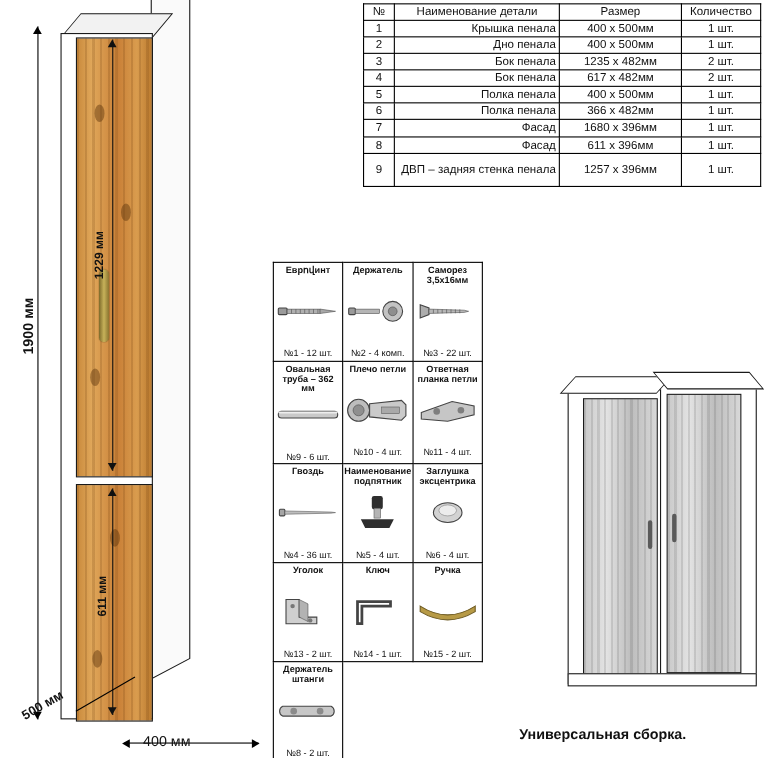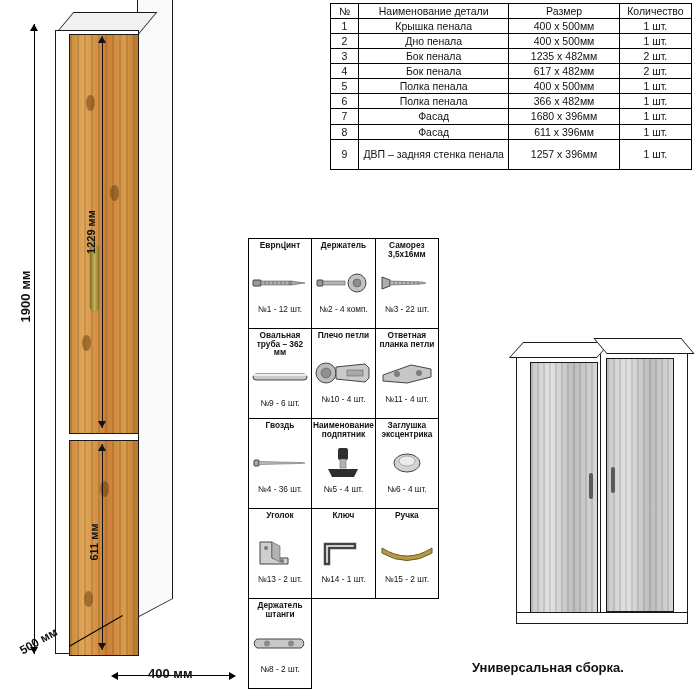--- a/index.html
+++ b/index.html
@@ -79,33 +79,33 @@
   .width-ar-r{position:absolute;left:174px;top:660px;width:0;height:0;border-top:4px solid transparent;border-bottom:4px solid transparent;border-left:7px solid #000;}
 
   
   #parts-table{left:330px;top:3px;width:362px;}
   table.parts{border-collapse:collapse;width:362px;font-size:10.5px;}
   table.parts th, table.parts td{
     border:1px solid #000;padding:1px 3px;line-height:1.15;
   }
   table.parts th{font-weight:normal;text-align:center;font-size:10.5px;}
   td.num{width:22px;text-align:center;}
-  td.nm{width:150px;text-align:center;}
+  td.nm{width:150px;text-align:right;}
   td.sz{width:110px;text-align:center;}
   td.qt{width:66px;text-align:center;}
 
   
   #hardware{left:248px;top:238px;width:218px;}
   .hw-grid{border-collapse:collapse;width:174px;}
   .hw-grid td{
     border:1px solid #000;width:72px;height:86px;vertical-align:top;
     text-align:center;padding:2px 1px 1px;
   }
   .hw-title{font-size:8.3px;font-weight:bold;line-height:1.05;display:block;min-height:22px;}
-  .hw-qty{font-size:8.3px;display:block;margin-top:1px;}
+  .hw-qty{font-size:8.3px;display:block;margin-top:13px;}
   .hw-art{height:40px;display:flex;align-items:center;justify-content:center;}
 
   
   #wardrobe{left:500px;top:340px;width:196px;height:330px;}
   .wr{position:absolute;}
   .wr-white{background:#ffffff;border:1.3px solid #1a1a1a;}
   .wr-door{
     background:
       repeating-linear-gradient(90deg, rgba(90,90,90,.18) 0 2px, rgba(255,255,255,0) 2px 6px),
       linear-gradient(90deg,#c9c9c9,#e3e3e3 30%,#bdbdbd 65%,#d8d8d8);
@@ -158,21 +158,21 @@
     </div>
     <div class="inner-label" style="left:20px;top:524px;">611 мм</div>
 
     <div class="depth-line"></div>
     <div class="width-line"></div>
     <div class="width-ar-l"></div>
     <div class="width-ar-r"></div>
   </div>
 
   <div class="abs" style="left:8px;top:630px;font-size:12px;font-weight:bold;transform:rotate(-30deg);">500 мм</div>
-  <div class="abs" style="left:138px;top:662px;font-size:13px;font-weight:bold;">400 мм</div>
+  <div class="abs" style="left:120px;top:662px;font-size:13px;font-weight:normal;">400 мм</div>
 </div>
 
 <div class="abs" id="parts-table">
   <table class="parts">
     <thead>
       <tr>
         <th>№</th>
         <th>Наименование детали</th>
         <th>Размер</th>
         <th>Количество</th>

